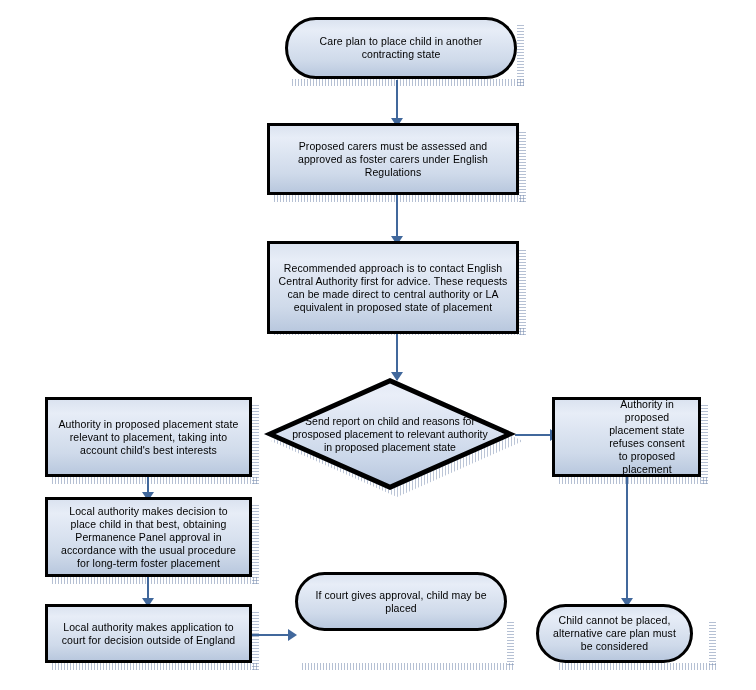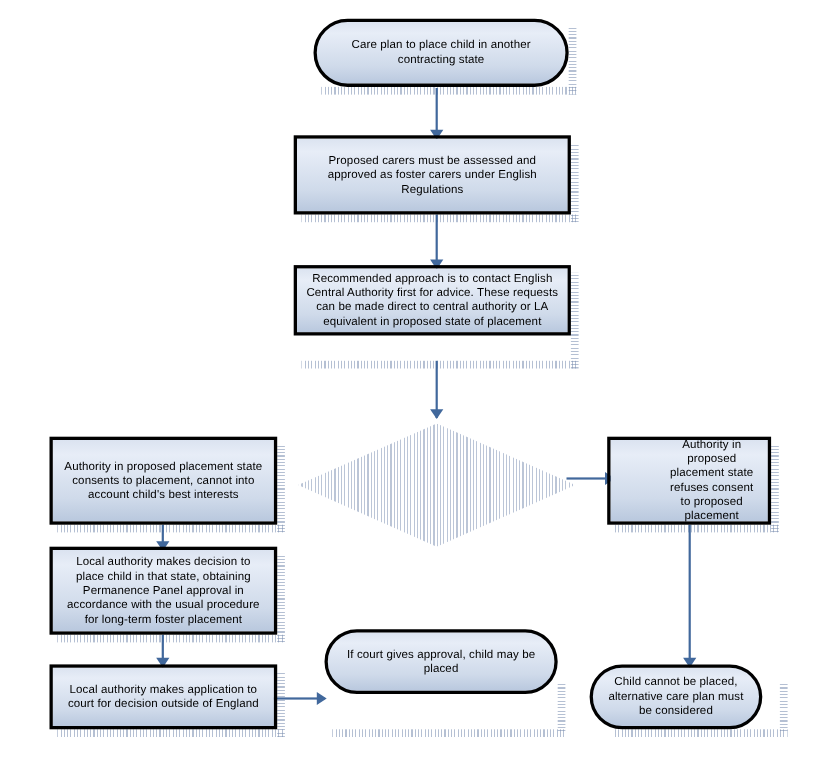--- a/index.html
+++ b/index.html
@@ -195,36 +195,41 @@
   <div class="hatch v" style="left:709px; top:620px; width:7px; height:45px;"></div>
 
   <div class="node round" style="left:285px; top:17px; width:232px; height:62px;">
     <span class="txt">Care plan to place child in another contracting state</span>
   </div>
 
   <div class="node rect" style="left:267px; top:123px; width:252px; height:72px;justify-content:flex-end;">
     <span class="txt">Proposed carers must be assessed and approved as foster carers under English Regulations</span>
   </div>
 
-  <div class="node rect" style="left:267px; top:241px; width:252px; height:64px;">
+  <div class="node rect" style="left:267px; top:241px; width:252px; height:93px;">
     <span class="txt">Recommended approach is to contact English Central Authority first for advice.  These requests can be made direct to central authority or LA equivalent in proposed state of placement</span>
   </div>
 
+  <div class="diamond-wrap" style="left:264px; top:378px; width:252px; height:112px;">
+    <div class="diamond-shape"></div>
+    <div class="diamond-border"></div>
+    <div class="diamond-label">Send report on child and reasons for prosposed placement to relevant authority in proposed placement state</div>
+  </div>
   <div class="diamond-hatch" style="left:271px; top:385px; width:252px; height:112px;"></div>
 
   <div class="node rect" style="left:45px; top:397px; width:207px; height:80px;">
-    <span class="txt">Authority in proposed placement state consents to placement, cannot into account child's best interests</span>
+    <span class="txt">Authority in proposed placement state relevant to placement, taking into account child's best interests</span>
   </div>
 
   <div class="node rect" style="left:552px; top:397px; width:149px; height:80px;padding-left:41px;">
     <span class="txt">Authority in proposed placement state refuses consent to proposed placement</span>
   </div>
 
   <div class="node rect" style="left:45px; top:497px; width:207px; height:80px;">
-    <span class="txt">Local authority makes decision to place child in that state, obtaining Permanence Panel approval in accordance with the usual procedure for long-term foster placement</span>
+    <span class="txt">Local authority makes decision to place child in that best, obtaining Permanence Panel approval in accordance with the usual procedure for long-term foster placement</span>
   </div>
 
   <div class="node rect" style="left:45px; top:604px; width:207px; height:59px;">
     <span class="txt">Local authority makes application to court for decision outside of England</span>
   </div>
 
   <div class="node round" style="left:295px; top:572px; width:212px; height:59px;">
     <span class="txt">If court gives approval, child may be placed</span>
   </div>
 

